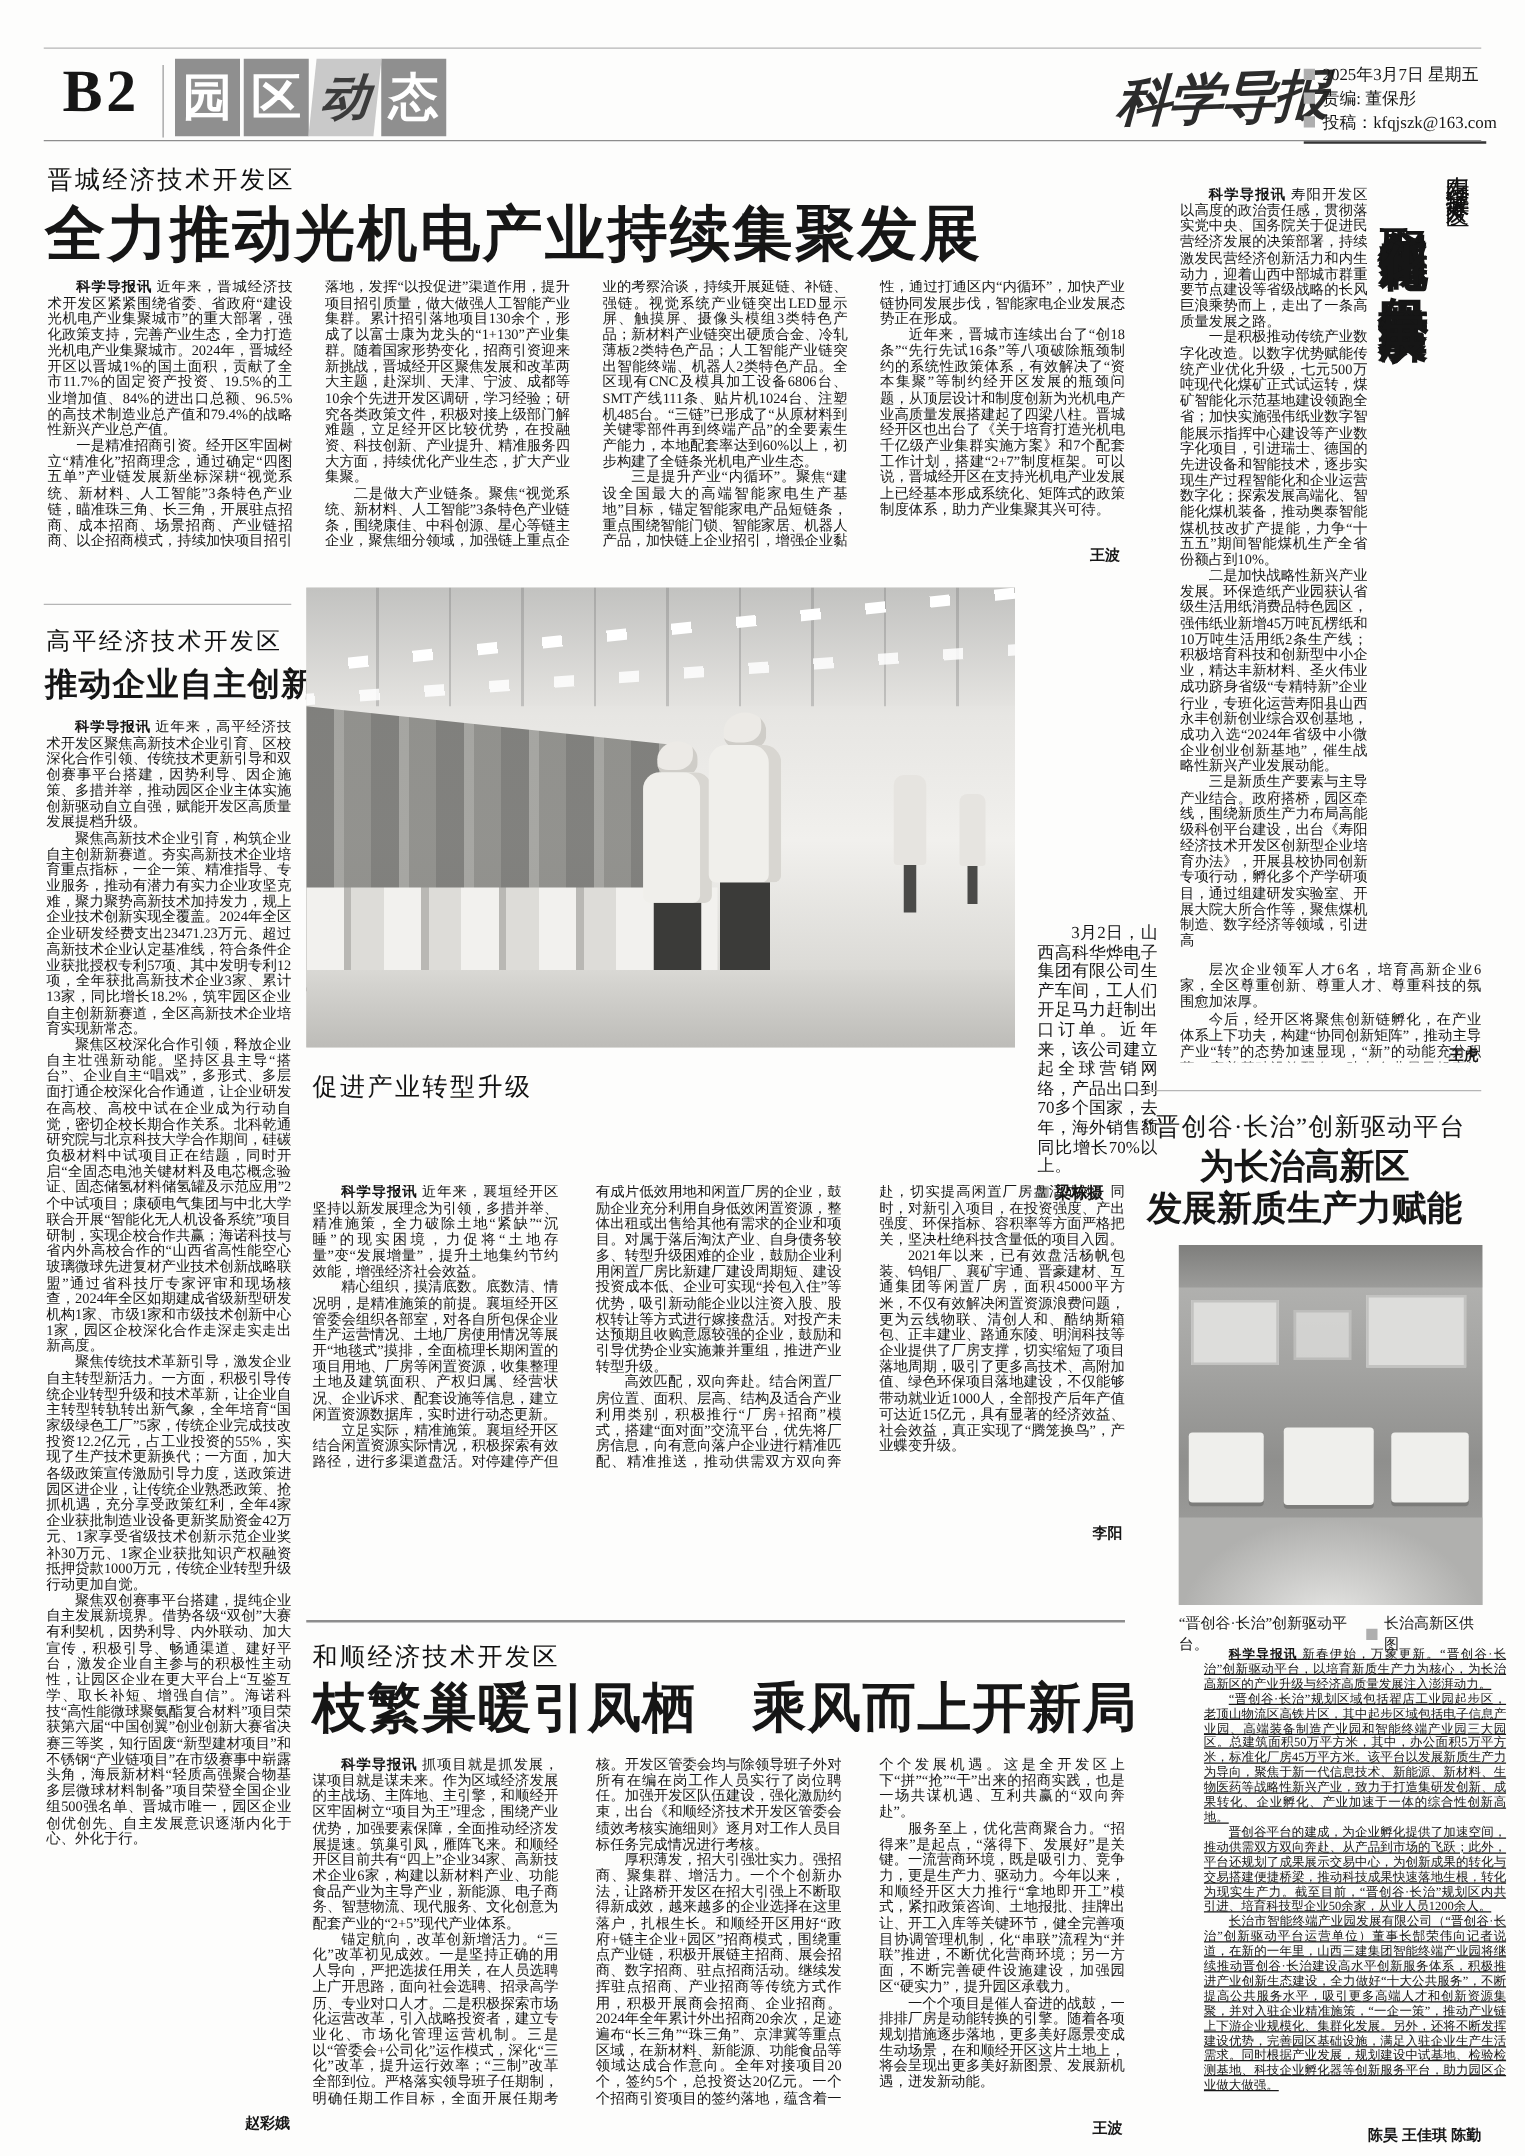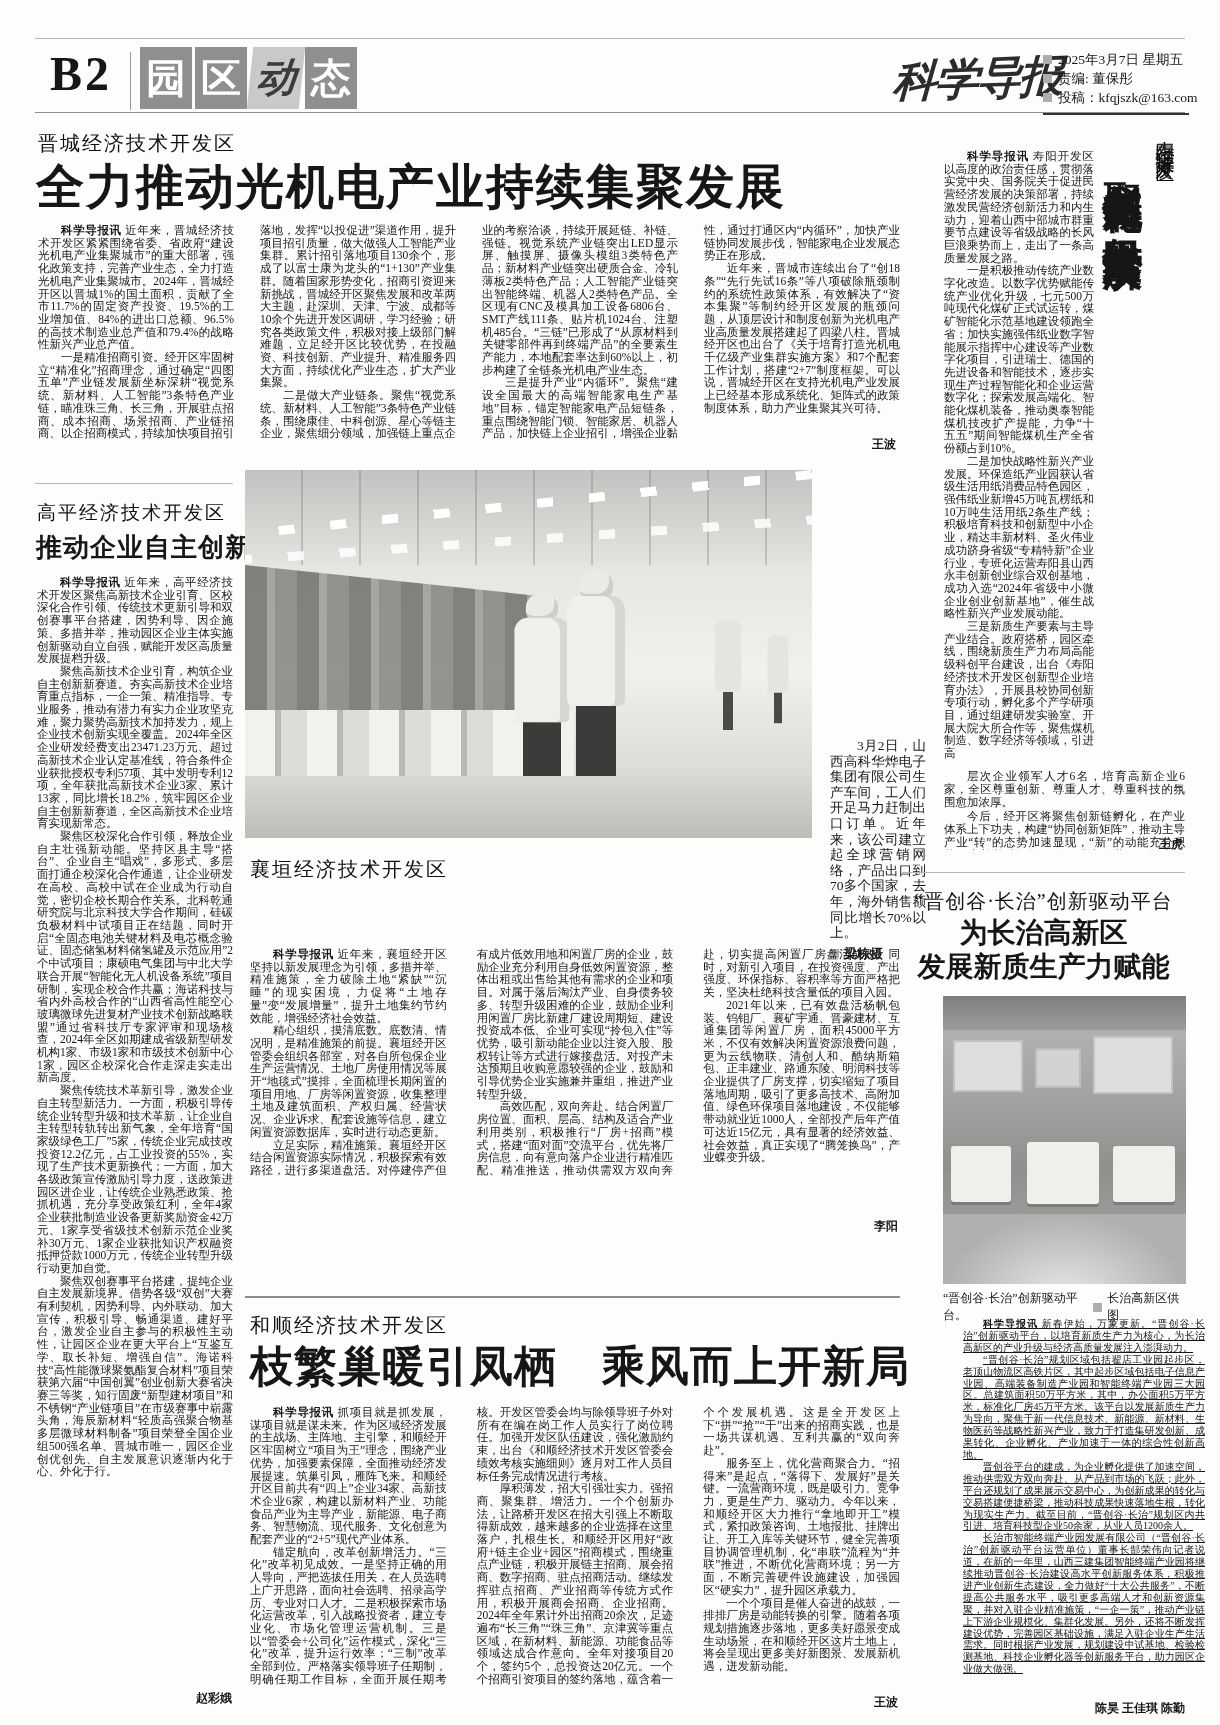--- a/index.html
+++ b/index.html
@@ -121,21 +121,21 @@
   .h-heshun{left:250px;top:1338px;width:650px;font-size:43px;font-weight:900;letter-spacing:1px;
       font-family:"Liberation Serif","DejaVu Serif",serif;white-space:nowrap;}
   .b-heshun{left:250px;top:1406px;width:650px;height:314px;column-count:3;column-gap:30px;}
 
   
   .by-jincheng{left:700px;top:436px;width:196px;}
   .by-shouyang{left:1025px;top:836px;width:158px;}
   .by-gaoping{left:80px;top:1690px;width:152px;}
   .by-xiangyuan{left:740px;top:1218px;width:158px;}
   .by-heshun{left:740px;top:1694px;width:158px;}
-  .by-changzhi{left:990px;top:1700px;width:195px;font-family:Liberation Serif, serif;}
+  .by-changzhi{left:990px;top:1700px;width:195px;}
 </style>
 </head>
 <body>
 
 <div id="page">
 
   <div class="abs rule rule-top"></div>
   <div class="abs edition">B2</div>
   <div class="abs head-vline"></div>
   <div class="abs section-boxes">
@@ -251,21 +251,21 @@
     </span>
   </div>
   <div class="abs bodytext b-changzhi">
       <p class="para"><strong>科学导报讯</strong> 新春伊始，万象更新。“晋创谷·长治”创新驱动平台，以培育新质生产力为核心，为长治高新区的产业升级与经济高质量发展注入澎湃动力。</p>
       <p class="para">“晋创谷·长治”规划区域包括翟店工业园起步区，老顶山物流区高铁片区，其中起步区域包括电子信息产业园、高端装备制造产业园和智能终端产业园三大园区。总建筑面积50万平方米，其中，办公面积5万平方米，标准化厂房45万平方米。该平台以发展新质生产力为导向，聚焦于新一代信息技术、新能源、新材料、生物医药等战略性新兴产业，致力于打造集研发创新、成果转化、企业孵化、产业加速于一体的综合性创新高地。</p>
       <p class="para">晋创谷平台的建成，为企业孵化提供了加速空间，推动供需双方双向奔赴、从产品到市场的飞跃；此外，平台还规划了成果展示交易中心，为创新成果的转化与交易搭建便捷桥梁，推动科技成果快速落地生根，转化为现实生产力。截至目前，“晋创谷·长治”规划区内共引进、培育科技型企业50余家，从业人员1200余人。</p>
       <p class="para">长治市智能终端产业园发展有限公司（“晋创谷·长治”创新驱动平台运营单位）董事长郜荣伟向记者说道，在新的一年里，山西三建集团智能终端产业园将继续推动晋创谷·长治建设高水平创新服务体系，积极推进产业创新生态建设，全力做好“十大公共服务”，不断提高公共服务水平，吸引更多高端人才和创新资源集聚，并对入驻企业精准施策，“一企一策”，推动产业链上下游企业规模化、集群化发展。另外，还将不断发挥建设优势，完善园区基础设施，满足入驻企业生产生活需求。同时根据产业发展，规划建设中试基地、检验检测基地、科技企业孵化器等创新服务平台，助力园区企业做大做强。</p>
     </div>
   <div class="abs byline by-changzhi">陈昊 王佳琪 陈勤</div>
 
-  <div class="abs kicker k-xiangyuan">襄垣经济技术开发区</div>
+  <div class="abs kicker k-xiangyuan">促进产业转型升级</div>
   <div class="abs bodytext b-xiangyuan">
       <p class="para"><strong>科学导报讯</strong> 近年来，襄垣经开区坚持以新发展理念为引领，多措并举、精准施策，全力破除土地“紧缺”“沉睡”的现实困境，力促将“土地存量”变“发展增量”，提升土地集约节约效能，增强经济社会效益。</p>
       <p class="para">精心组织，摸清底数。底数清、情况明，是精准施策的前提。襄垣经开区管委会组织各部室，对各自所包保企业生产运营情况、土地厂房使用情况等展开“地毯式”摸排，全面梳理长期闲置的项目用地、厂房等闲置资源，收集整理土地及建筑面积、产权归属、经营状况、企业诉求、配套设施等信息，建立闲置资源数据库，实时进行动态更新。</p>
       <p class="para">立足实际，精准施策。襄垣经开区结合闲置资源实际情况，积极探索有效路径，进行多渠道盘活。对停建停产但有成片低效用地和闲置厂房的企业，鼓励企业充分利用自身低效闲置资源，整体出租或出售给其他有需求的企业和项目。对属于落后淘汰产业、自身债务较多、转型升级困难的企业，鼓励企业利用闲置厂房比新建厂建设周期短、建设投资成本低、企业可实现“拎包入住”等优势，吸引新动能企业以注资入股、股权转让等方式进行嫁接盘活。对投产未达预期且收购意愿较强的企业，鼓励和引导优势企业实施兼并重组，推进产业转型升级。</p>
       <p class="para">高效匹配，双向奔赴。结合闲置厂房位置、面积、层高、结构及适合产业利用类别，积极推行“厂房+招商”模式，搭建“面对面”交流平台，优先将厂房信息，向有意向落户企业进行精准匹配、精准推送，推动供需双方双向奔赴，切实提高闲置厂房盘活成效。同时，对新引入项目，在投资强度、产出强度、环保指标、容积率等方面严格把关，坚决杜绝科技含量低的项目入园。</p>
       <p class="para">2021年以来，已有效盘活杨帆包装、钨钼厂、襄矿宇通、晋豪建材、互通集团等闲置厂房，面积45000平方米，不仅有效解决闲置资源浪费问题，更为云线物联、清创人和、酷纳斯箱包、正丰建业、路通东陵、明润科技等企业提供了厂房支撑，切实缩短了项目落地周期，吸引了更多高技术、高附加值、绿色环保项目落地建设，不仅能够带动就业近1000人，全部投产后年产值可达近15亿元，具有显著的经济效益、社会效益，真正实现了“腾笼换鸟”，产业蝶变升级。</p>
     </div>
   <div class="abs byline by-xiangyuan">李阳</div>
 
   <div class="abs rule-hs"></div>

